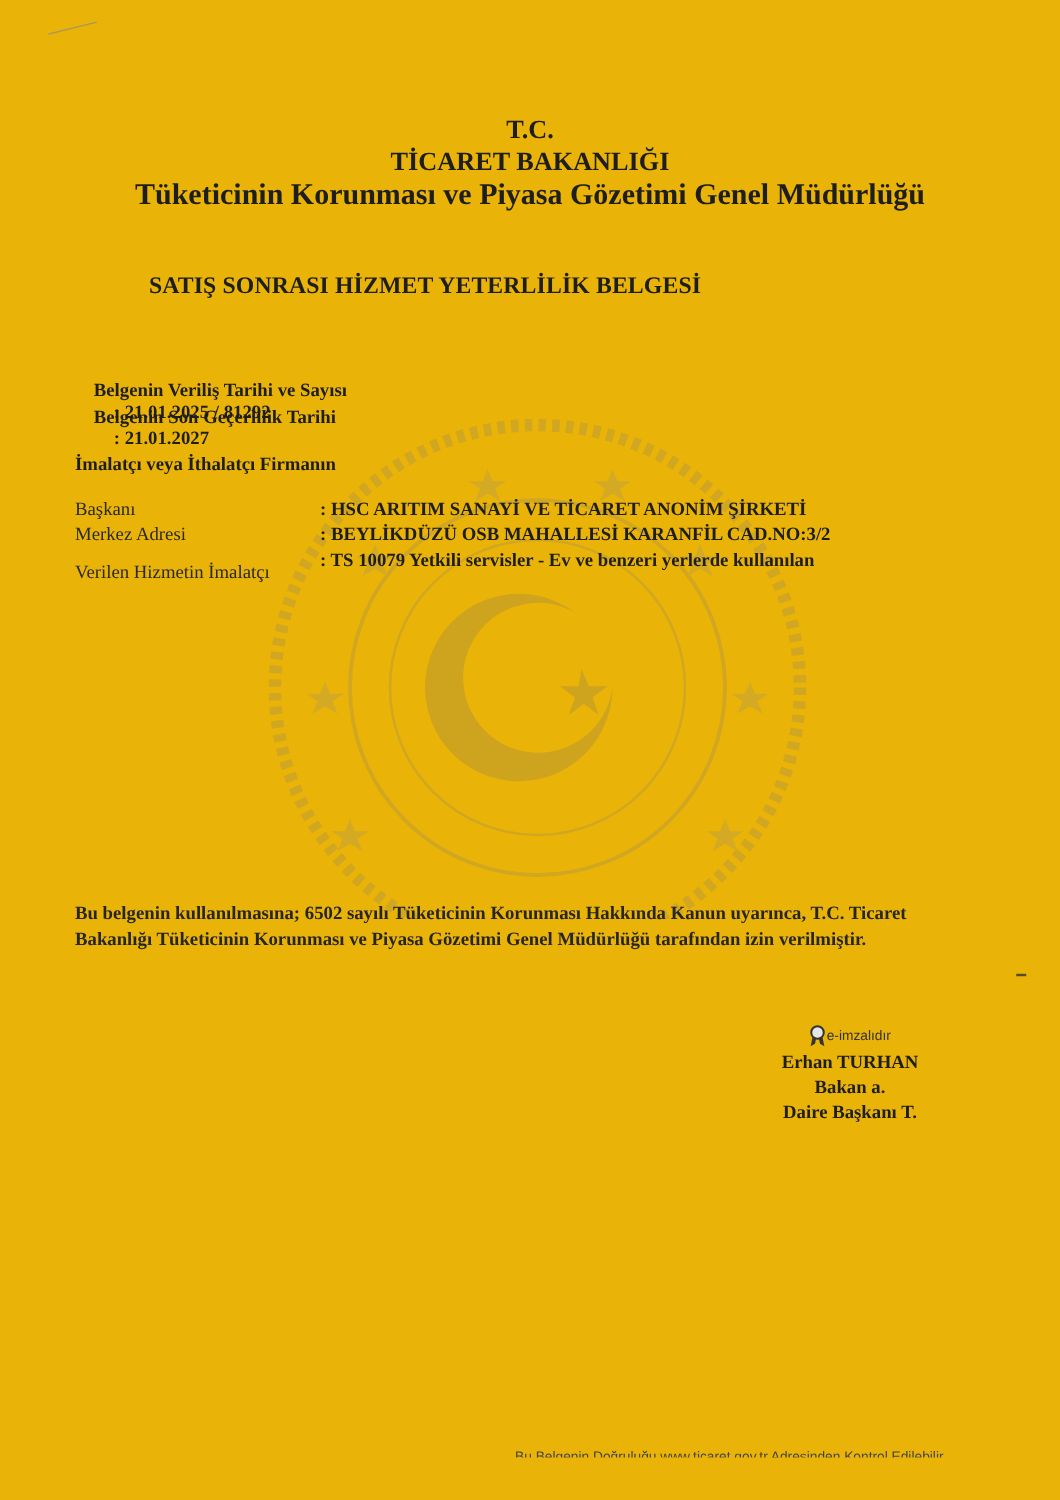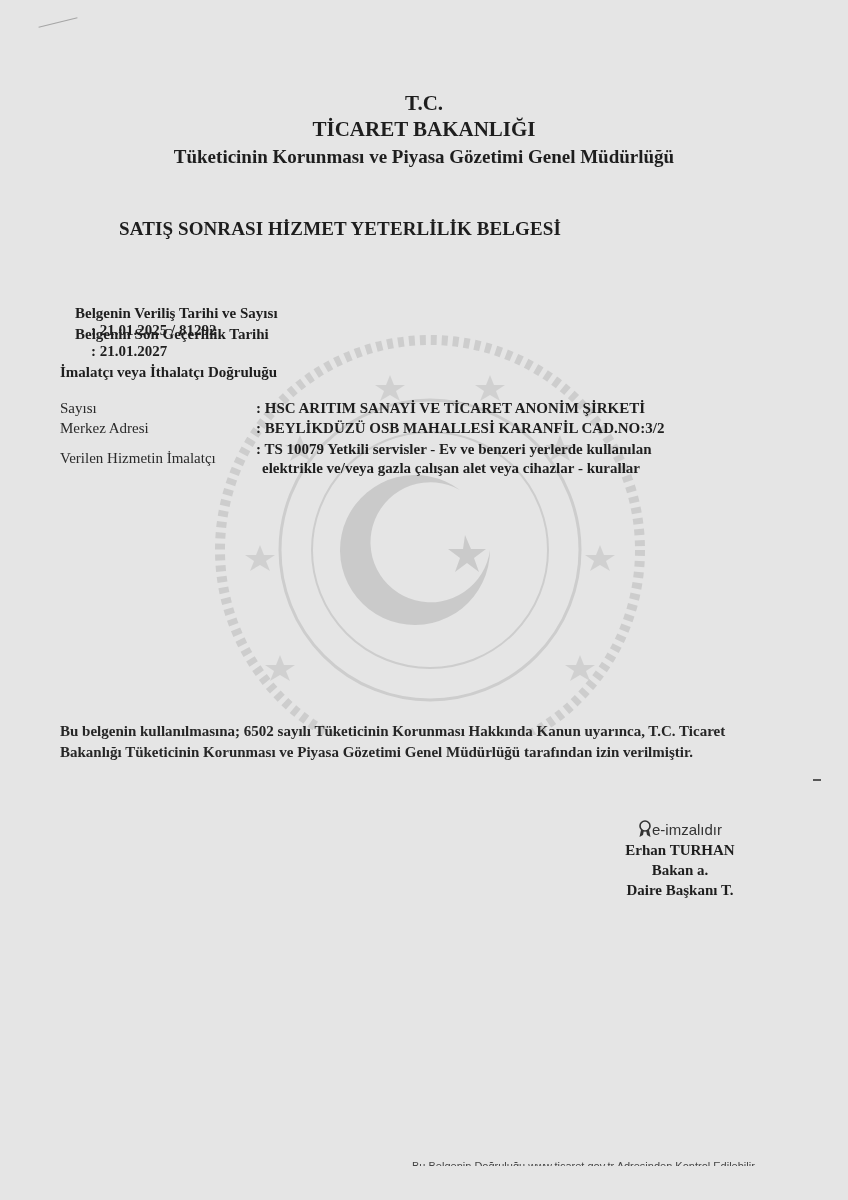--- a/index.html
+++ b/index.html
@@ -12,21 +12,21 @@
       height: 1200px;
       position: relative;
       overflow: hidden;
       font-family: "Liberation Serif", "DejaVu Serif", serif;
       color: #1e1e1e;
     }
     .page {
       position: absolute;
       left: 0; top: 0;
       width: 848px; height: 1200px;
-      background: #e5e5e5;
+      background: #eab308;
     }
     .scan-mark-top {
       position: absolute;
       left: 38px; top: 22px;
       width: 40px; height: 1px;
       background: #8a8a8a;
       transform: rotate(-14deg);
       opacity: 0.7;
     }
     .scan-mark-right {
@@ -45,21 +45,21 @@
     }
     .header {
       position: absolute;
       left: 0; top: 90px;
       width: 848px;
       text-align: center;
       font-weight: bold;
     }
     .header .tc { font-size: 21px; line-height: 26px; }
     .header .ministry { font-size: 21px; line-height: 27px; }
-    .header .directorate { font-size: 19px; line-height: 27px; }
+    .header .directorate { font-size: 24px; line-height: 27px; }
 
     .doc-title {
       position: absolute;
       left: 0; top: 218px;
       width: 680px;
       text-align: center;
       font-weight: bold;
       font-size: 19px;
       letter-spacing: 0.1px;
     }
@@ -106,21 +106,21 @@
       left: 600px; top: 818px;
       width: 160px;
       text-align: center;
     }
     .esign-row {
       display: flex;
       align-items: center;
       justify-content: center;
       gap: 0;
       font-family: "Liberation Sans", "DejaVu Sans", sans-serif;
-      font-size: 15px;
+      font-size: 11px;
       color: #333;
       height: 22px;
     }
     .sig-line {
       font-weight: bold;
       font-size: 15px;
       line-height: 20px;
     }
     .footer-verify {
       position: absolute;
@@ -172,31 +172,30 @@
 
   <div class="meta-line" style="top:288px;">
     <span>Belgenin Veriliş Tarihi ve Sayısı</span>
     <span class="value">: 21.01.2025 / 81292</span>
   </div>
   <div class="meta-line" style="top:309px;">
     <span>Belgenin Son Geçerlilik Tarihi</span>
     <span class="value" style="">: 21.01.2027</span>
   </div>
 
-  <div class="firm-heading">İmalatçı veya İthalatçı Doğruluğu</div>
-
-  <div class="field-label" style="top:400px;">Sayısı</div>
+  <div class="firm-heading">İmalatçı veya İthalatçı Firmanın</div>
+
+  <div class="field-label" style="top:400px;">Başkanı</div>
   <div class="field-value" style="top:400px;">: HSC ARITIM SANAYİ VE TİCARET ANONİM ŞİRKETİ</div>
 
   <div class="field-label" style="top:420px;">Merkez Adresi</div>
   <div class="field-value" style="top:420px;">: BEYLİKDÜZÜ OSB MAHALLESİ KARANFİL CAD.NO:3/2</div>
 
   <div class="field-label" style="top:450px;">Verilen Hizmetin İmalatçı</div>
   <div class="field-value" style="top:441px;">: TS 10079 Yetkili servisler - Ev ve benzeri yerlerde kullanılan</div>
-  <div class="field-value line2" style="top:460px;">elektrikle ve/veya gazla çalışan alet veya cihazlar - kurallar</div>
 
   <div class="legal-text">Bu belgenin kullanılmasına; 6502 sayılı Tüketicinin Korunması Hakkında Kanun uyarınca, T.C. Ticaret Bakanlığı Tüketicinin Korunması ve Piyasa Gözetimi Genel Müdürlüğü tarafından izin verilmiştir.</div>
 
   <div class="signature">
     <div class="esign-row">
       <svg width="14" height="18" viewBox="0 0 14 18">
         <circle cx="7" cy="6" r="5" fill="#e6e6e6" stroke="#333" stroke-width="1.6"></circle>
         <path d="M3,10 L1.5,17 L5,15 L6,10z" fill="#333"></path>
         <path d="M11,10 L12.5,17 L9,15 L8,10z" fill="#333"></path>
       </svg>

